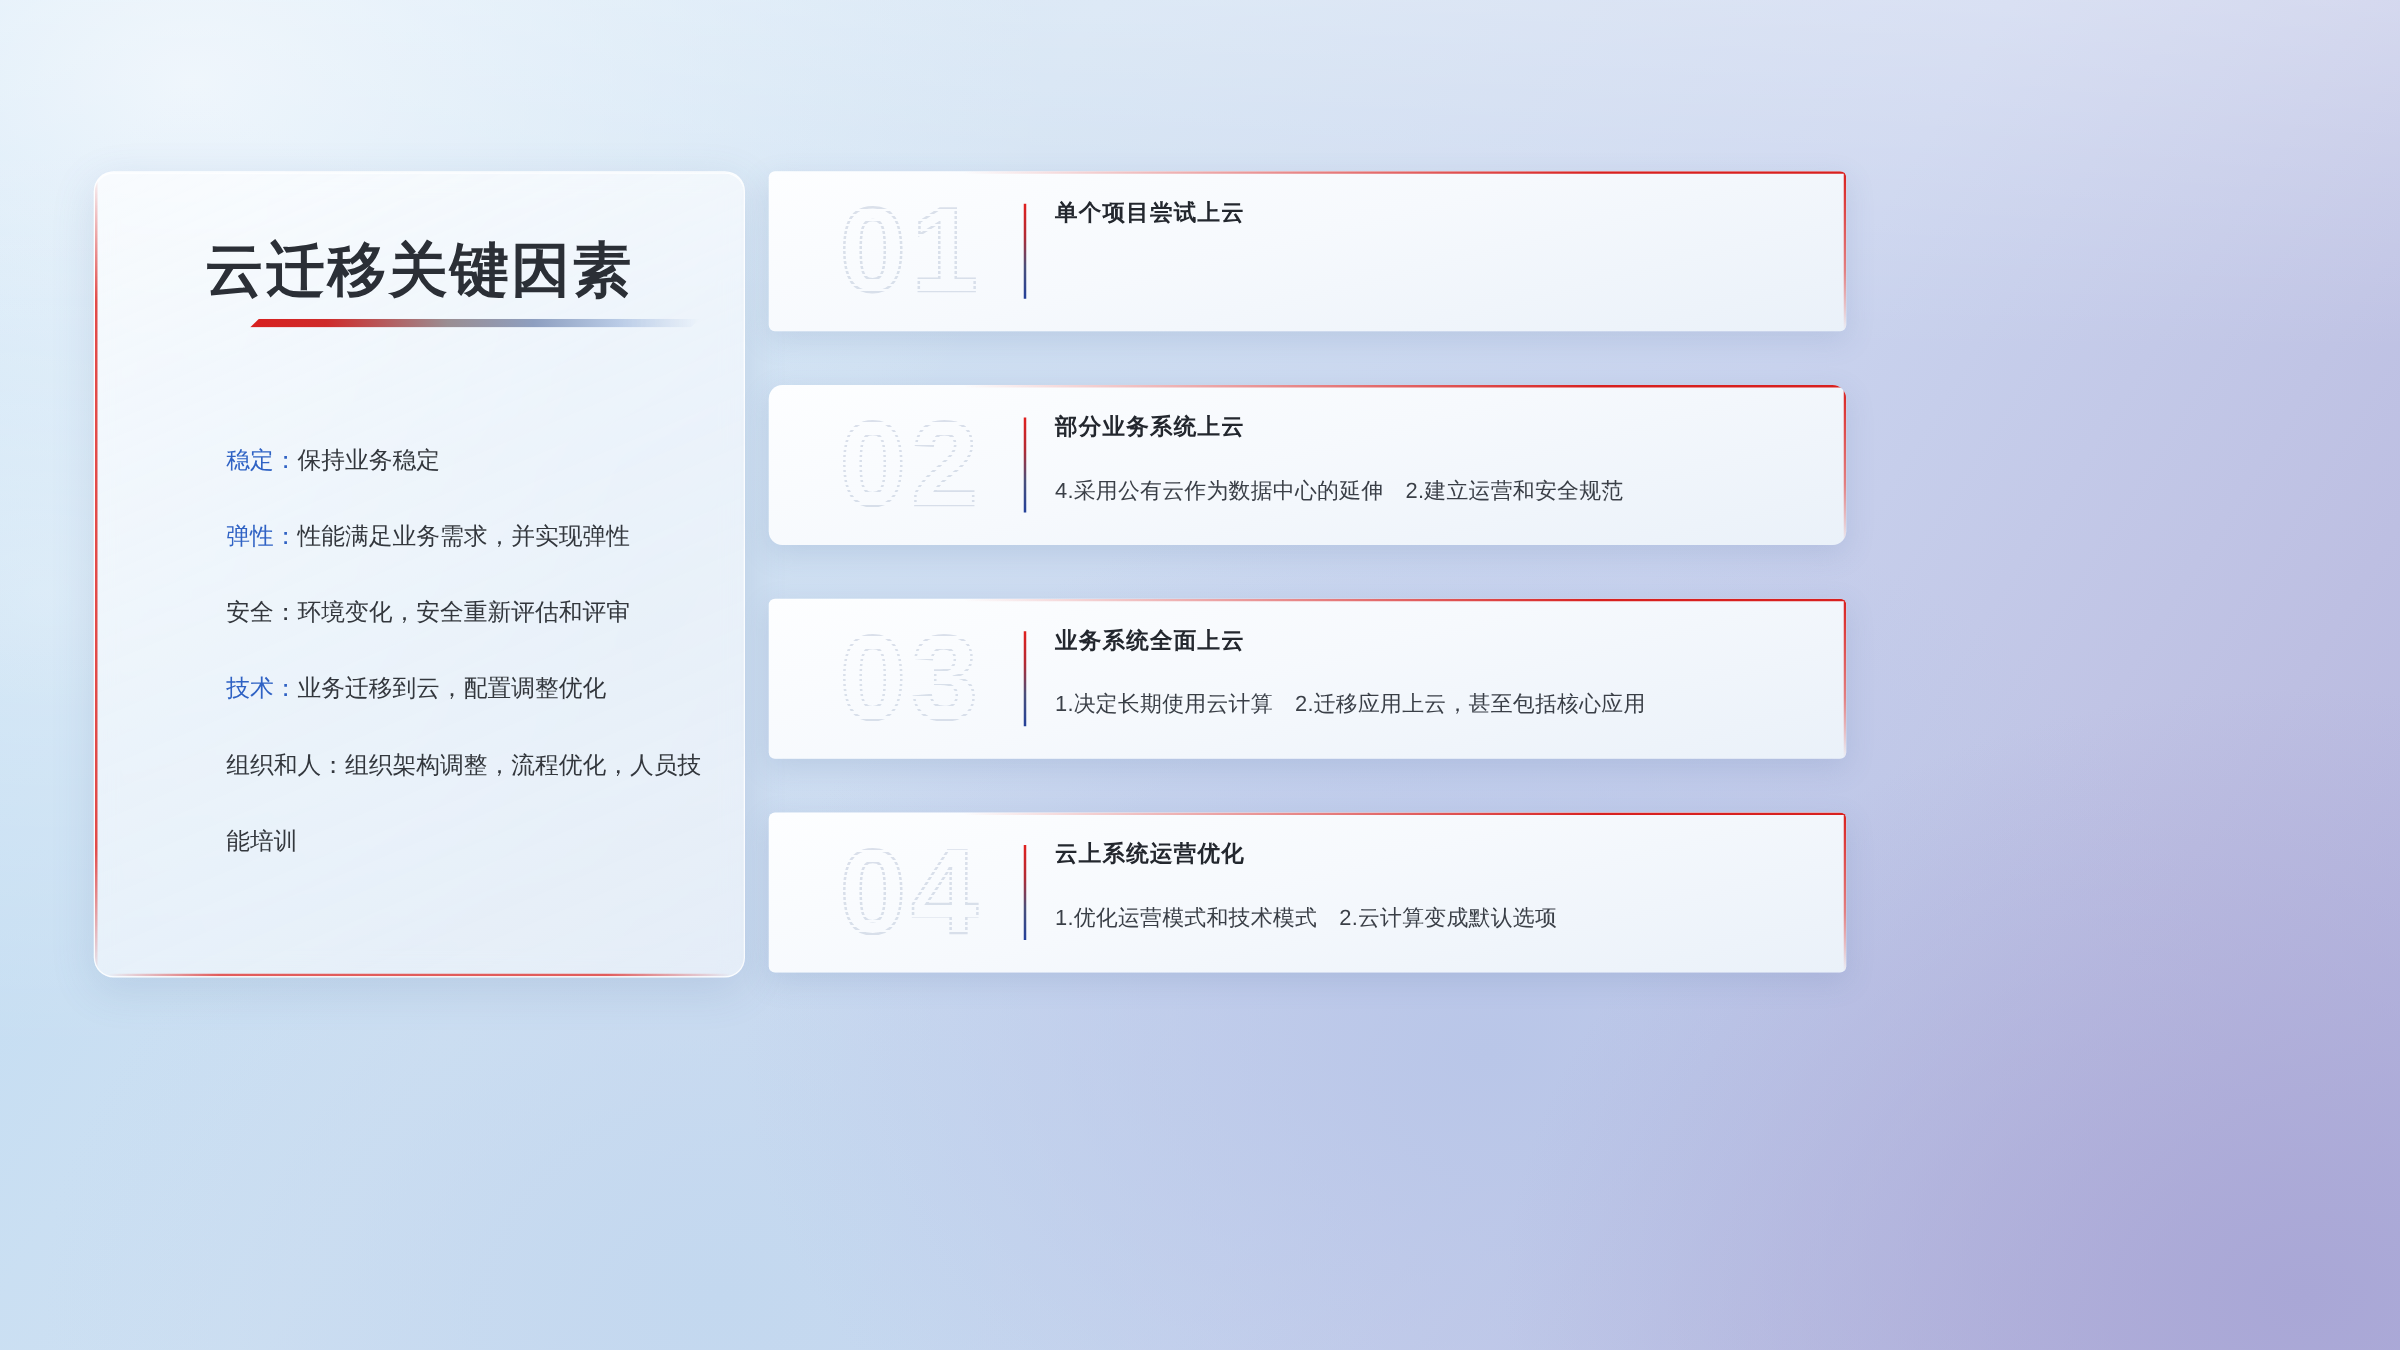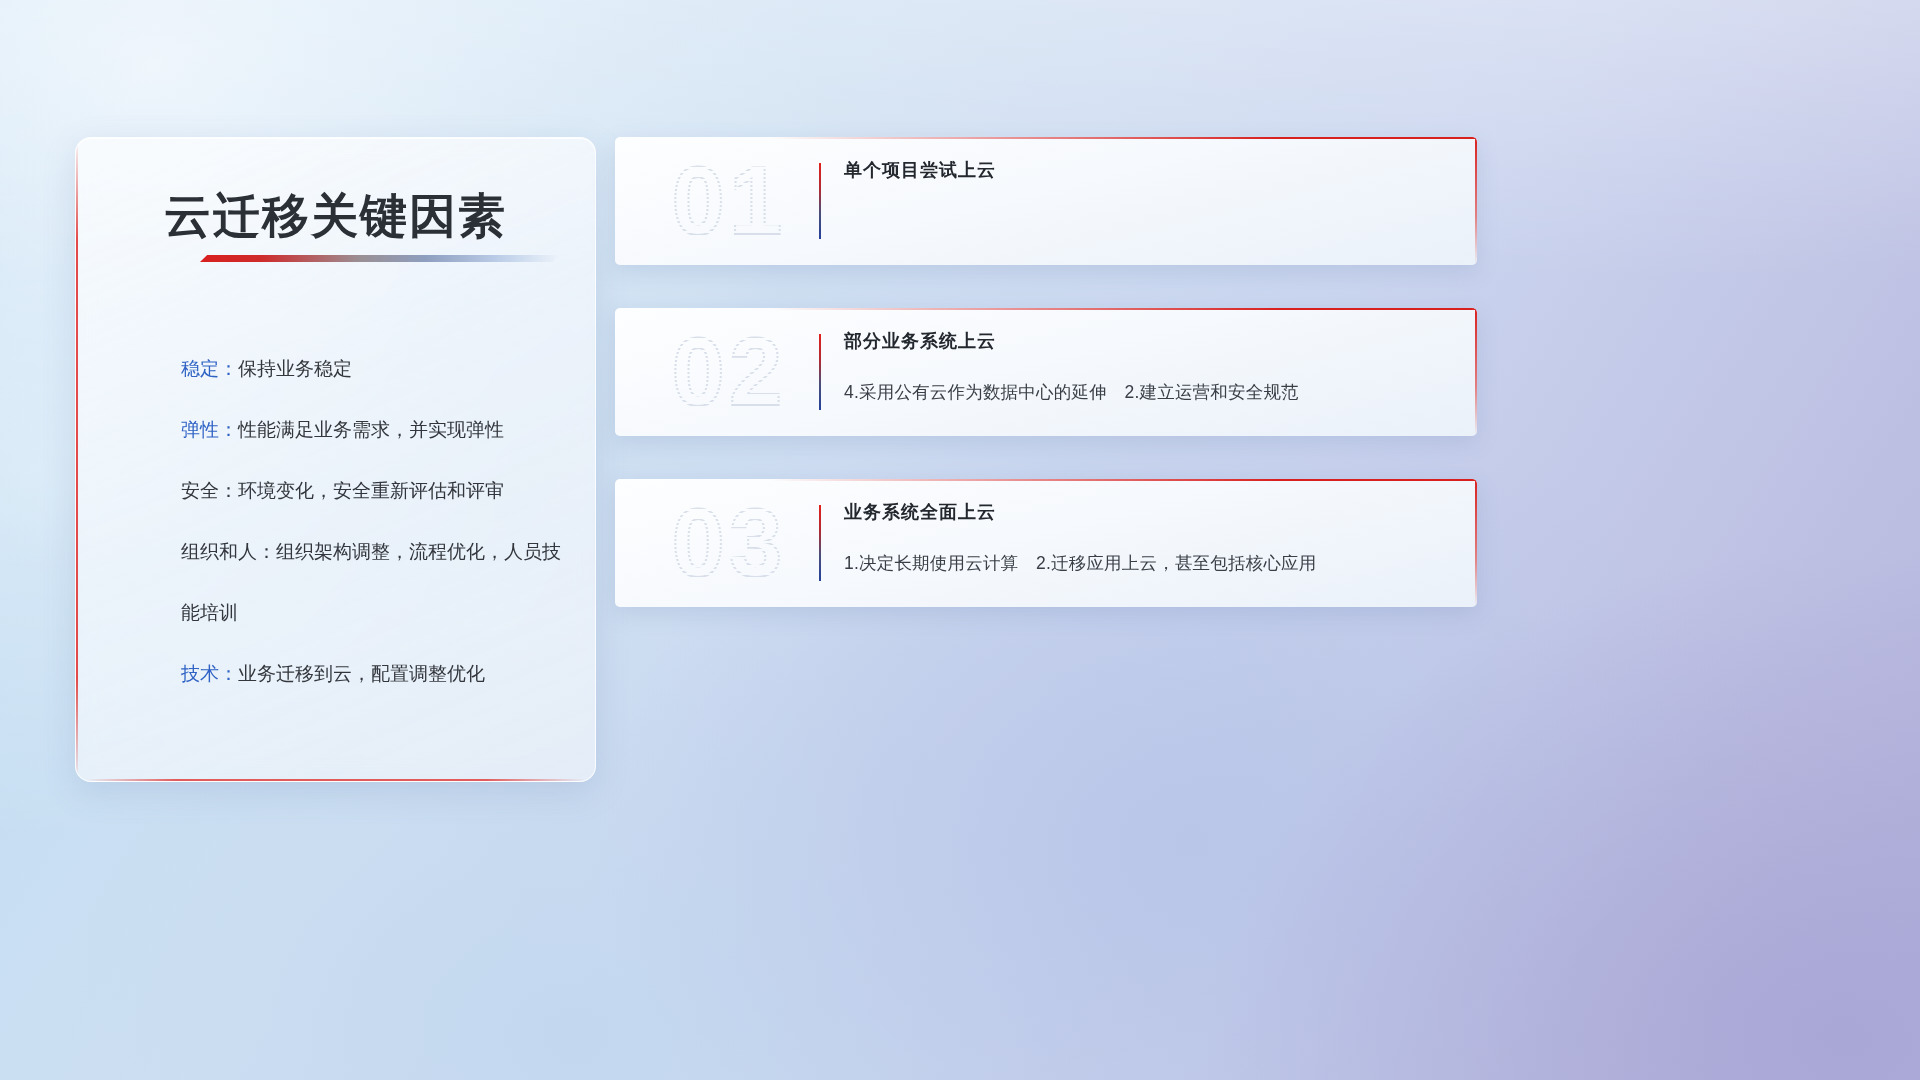--- a/index.html
+++ b/index.html
@@ -61,21 +61,21 @@
     background:linear-gradient(166deg,#fdfeff 0%, #f6f9fd 46%, #eaf1f9 100%);
     box-shadow:0 7px 22px rgba(86,116,166,.17);
     overflow:hidden;
   }
   .card::after{ 
     content:"";position:absolute;left:18%;right:0;top:0;height:2px;
     background:linear-gradient(90deg,rgba(216,32,31,0) 0%, rgba(216,32,31,.35) 25%, #d8201f 72%, #d8201f 100%);
   }
   .card .edge-r{position:absolute;right:0;top:0;bottom:0;width:2px;
     background:linear-gradient(180deg,#d8201f 0%, rgba(216,32,31,.55) 62%, rgba(216,32,31,0) 100%);}
-  .c1{top:113px;} .c2{top:284px;} .c3{top:455px;} .c4{top:626px;}
+  .c1{top:113px;} .c2{top:284px;border-radius:11px;} .c3{top:455px;} .c4{top:626px;}
   
   .ghost{
     position:absolute;left:24px;top:8px;width:180px;height:112px;
     font-size:96px;font-weight:700;letter-spacing:4px;
     line-height:112px;text-align:center;color:transparent;
     -webkit-text-stroke:2px rgba(120,140,175,.40);
     opacity:.62;
     -webkit-mask-image:repeating-linear-gradient(180deg,#000 0 2px,rgba(0,0,0,0) 2px 4px);
     mask-image:repeating-linear-gradient(180deg,#000 0 2px,rgba(0,0,0,0) 2px 4px);
     user-select:none;
@@ -104,25 +104,25 @@
     <div class="list">
       <div class="li">
         <span class="k">稳定：</span><span>保持业务稳定</span>
       </div>
       <div class="li">
         <span class="k">弹性：</span><span>性能满足业务需求，并实现弹性</span>
       </div>
       <div class="li">
         <span class="k plain">安全：</span><span>环境变化，安全重新评估和评审</span>
       </div>
+      <div class="li">
+        <span class="k">技术：</span><span>业务迁移到云，配置调整优化</span>
+      </div>
       <div class="li wrap">
         <span class="k plain">组织和人：</span><span>组织架构调整，流程优化，人员技能培训</span>
-      </div>
-      <div class="li">
-        <span class="k">技术：</span><span>业务迁移到云，配置调整优化</span>
       </div>
     </div>
   </div>
 
   <div class="card c1">
     <div class="edge-r"></div>
     <div class="ghost">01</div>
     <div class="divider"></div>
     <div class="card-title">单个项目尝试上云</div>
   </div>
@@ -136,14 +136,21 @@
   </div>
 
   <div class="card c3">
     <div class="edge-r"></div>
     <div class="ghost">03</div>
     <div class="divider"></div>
     <div class="card-title">业务系统全面上云</div>
     <div class="card-sub">1.决定长期使用云计算　2.迁移应用上云，甚至包括核心应用</div>
   </div>
 
+  <div class="card c4">
+    <div class="edge-r"></div>
+    <div class="ghost">04</div>
+    <div class="divider"></div>
+    <div class="card-title">云上系统运营优化</div>
+    <div class="card-sub">1.优化运营模式和技术模式　2.云计算变成默认选项</div>
+  </div>
 
 </div>
 
 </body></html>

